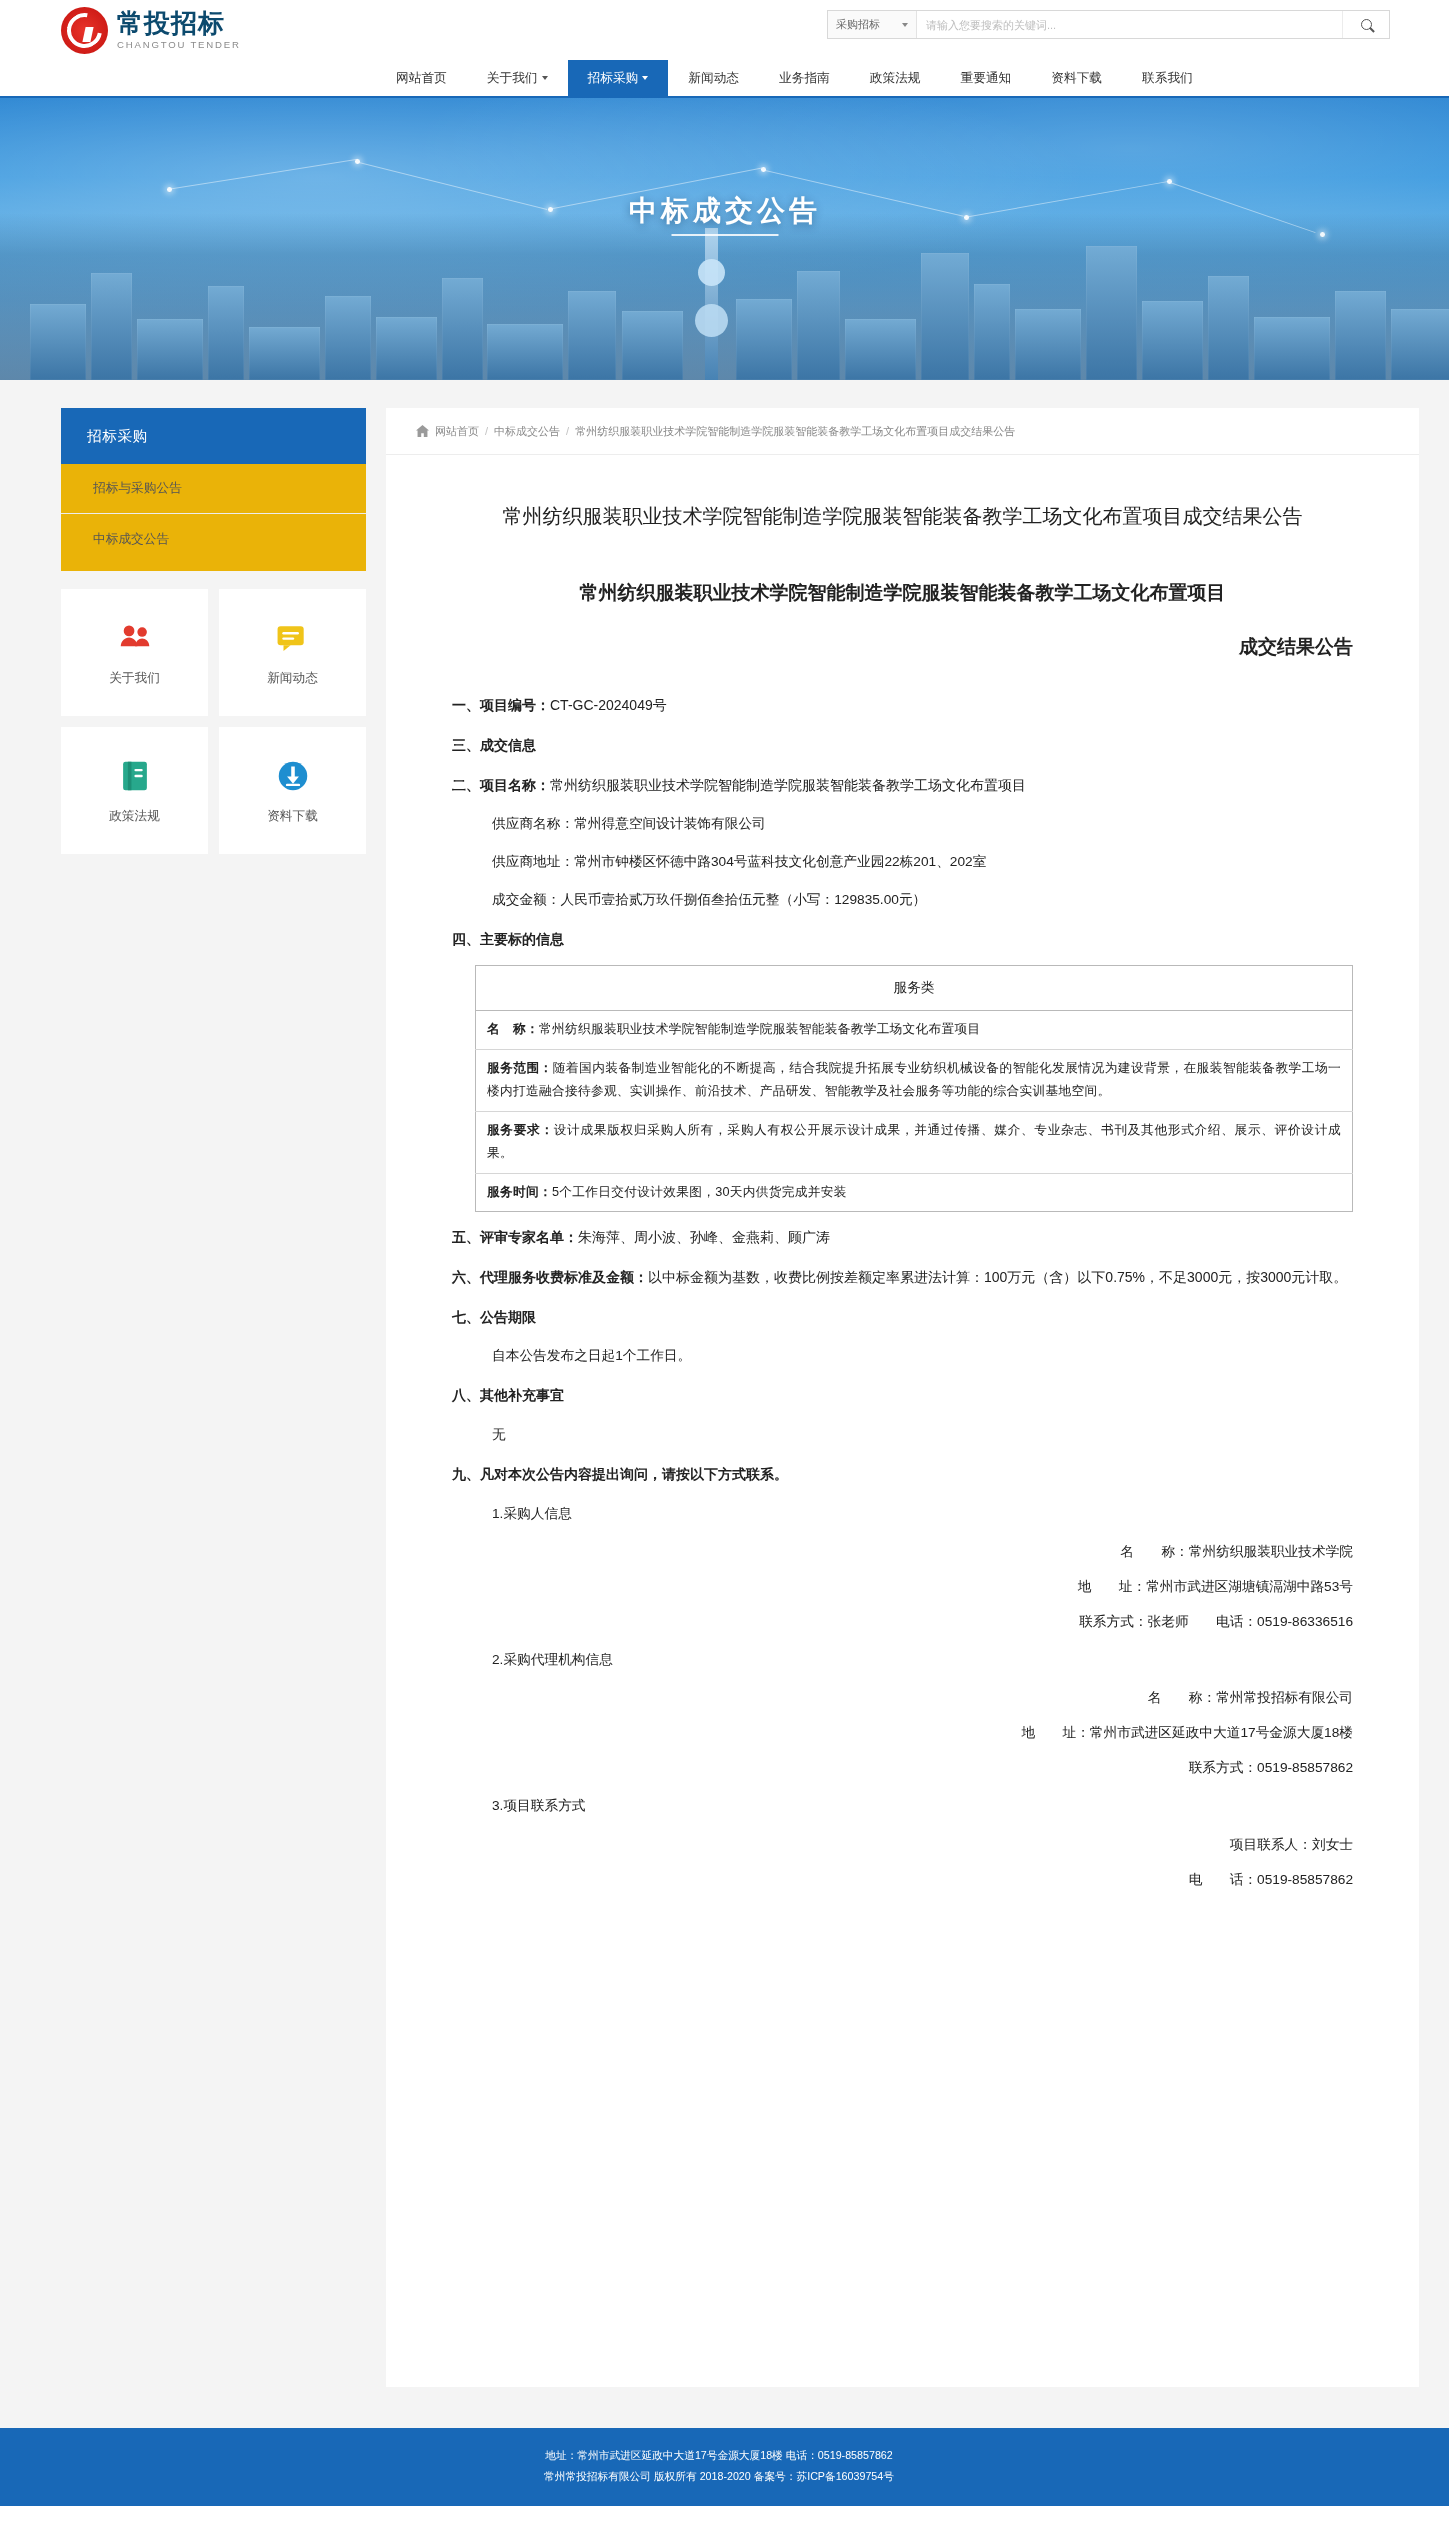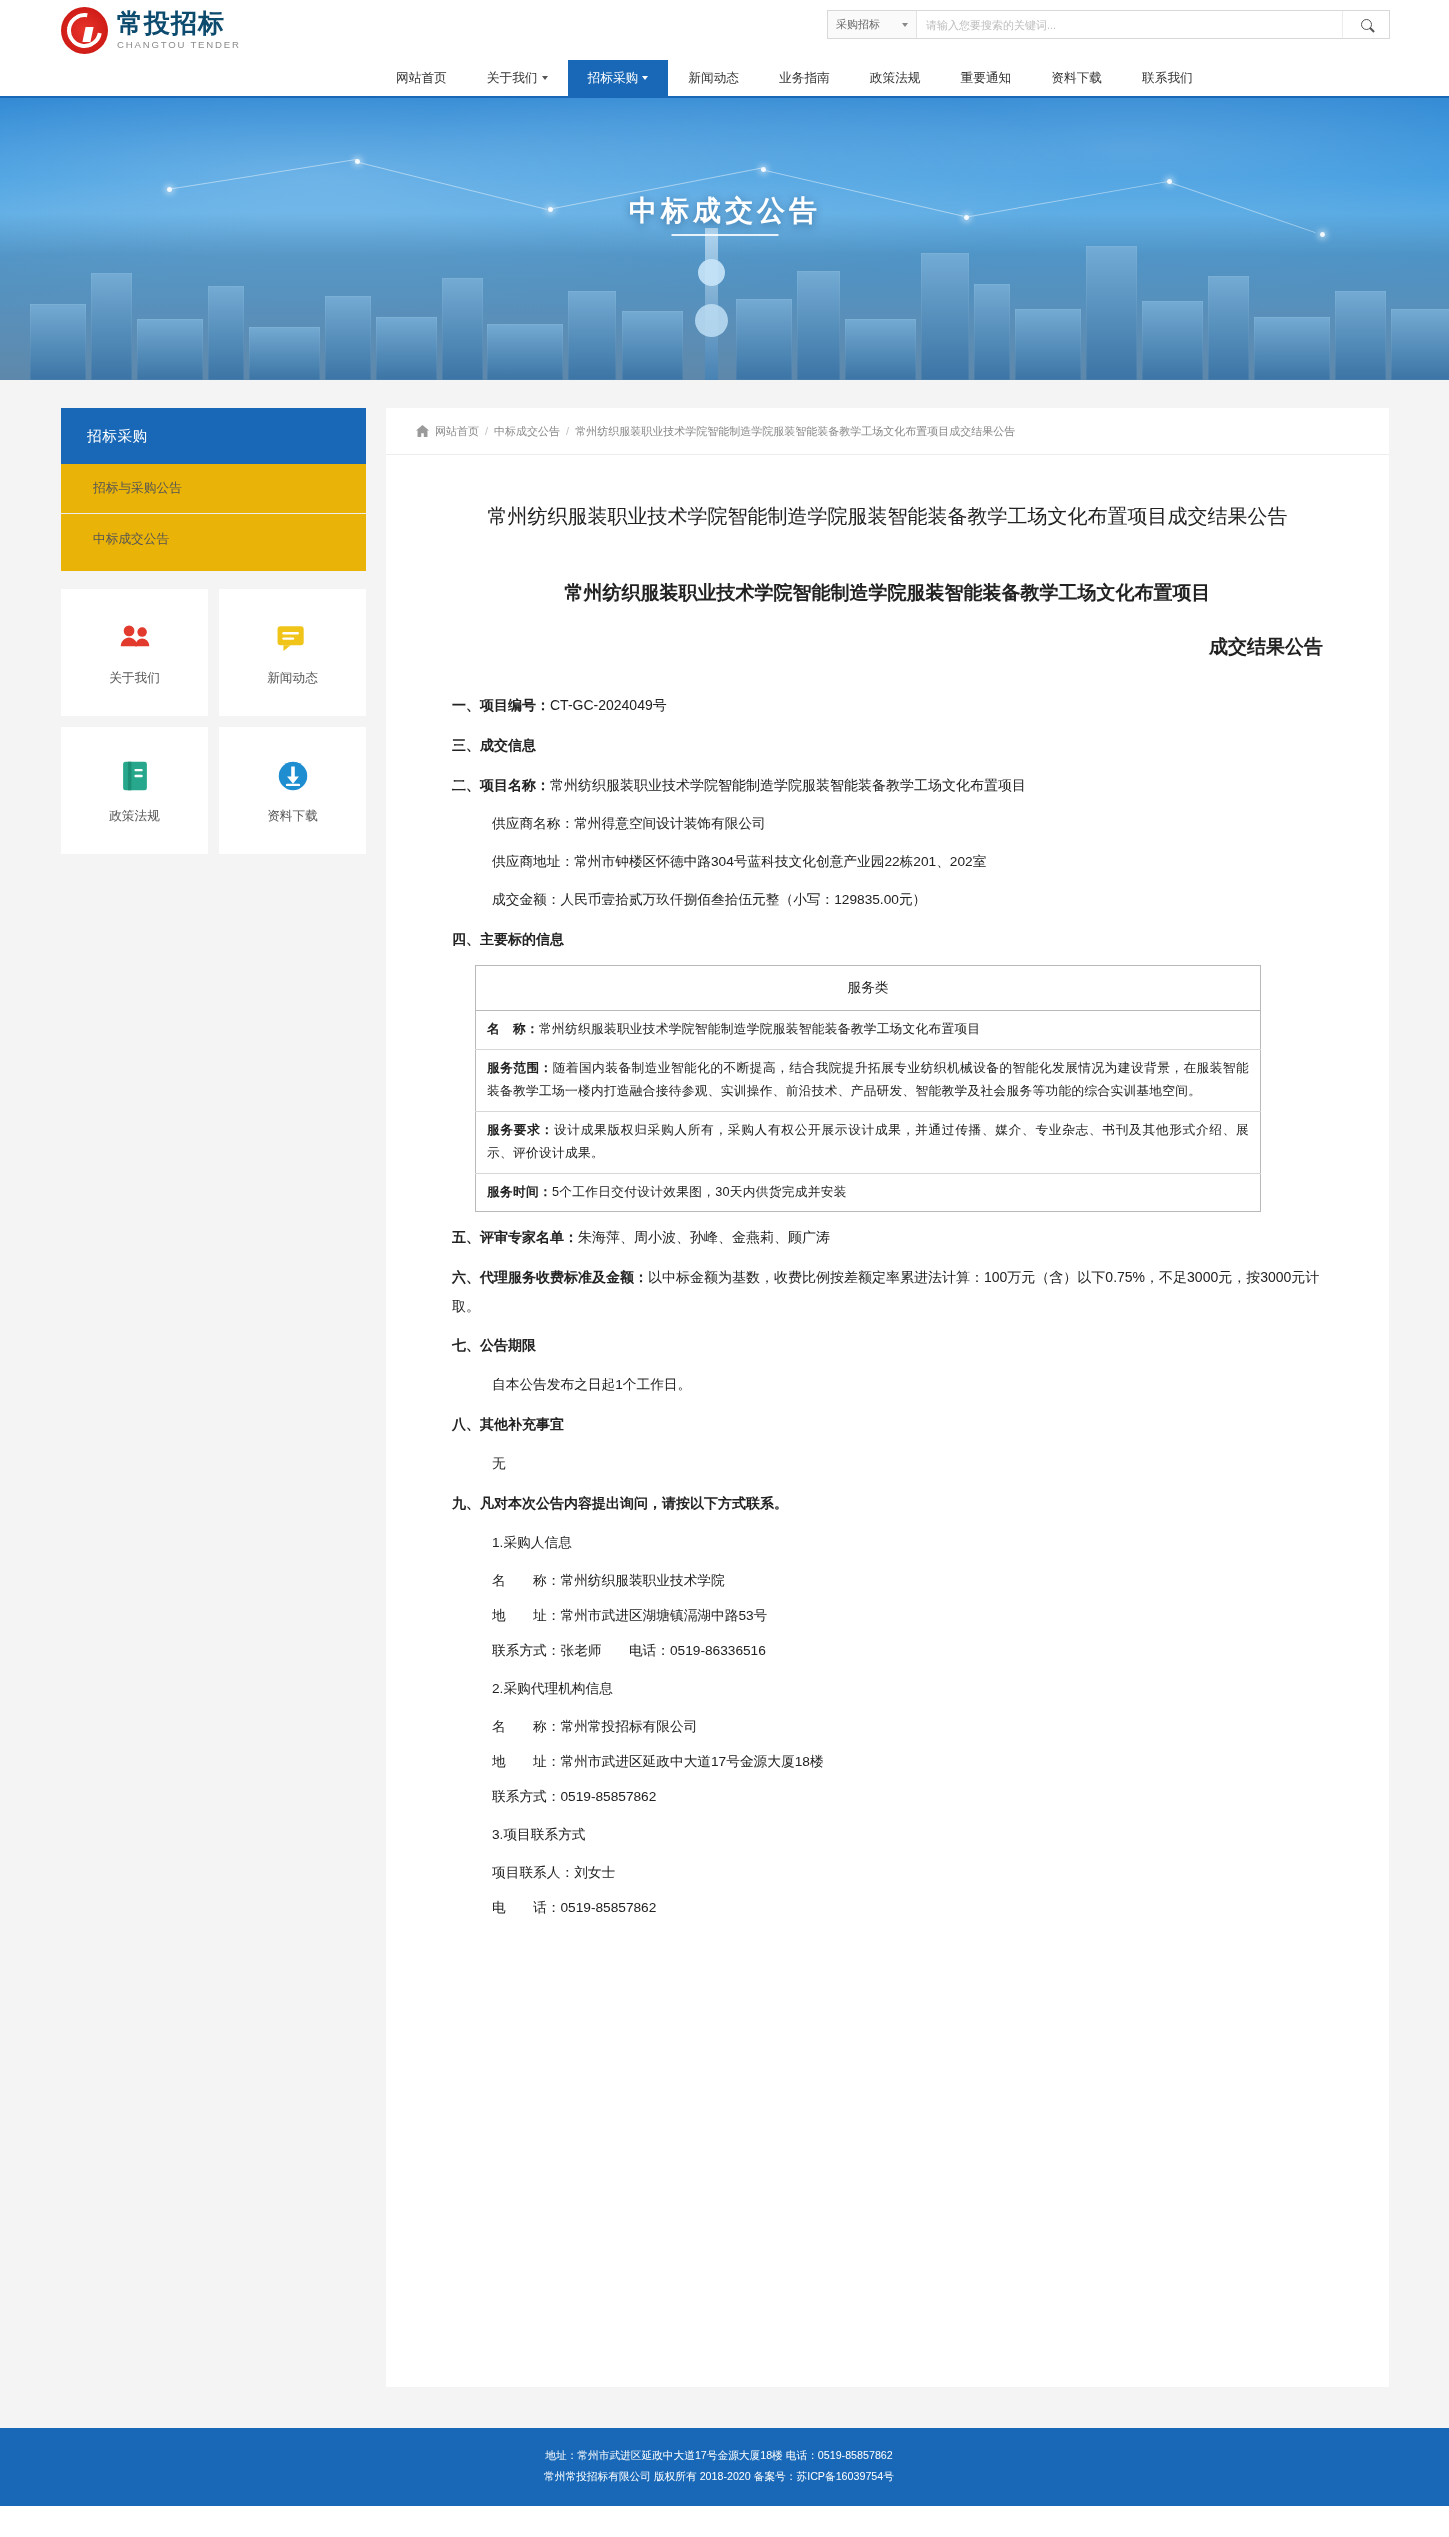--- a/index.html
+++ b/index.html
@@ -313,25 +313,25 @@
     font-size: 19px;
     font-weight: bold;
     margin: 21px 0 24px 0;
   }
   .sec {
     font-size: 14px;
     margin: 11px 0;
   }
   .sec b { font-weight: bold; }
   .indent1 { padding-left: 40px; margin: 10px 0; }
-  .indent2 { padding-left: 40px; margin: 7px 0; }
+  .indent2 { padding-left: 40px; margin: 7px 0; text-align: right; }
 
   .tbl {
     margin: 11px 0 11px 23px;
-    width: 786px;
+    width: 878px;
     border: 0.5px solid #b9b9b9;
     border-collapse: collapse;
   }
   .tbl td.hd {
     text-align: center;
     font-size: 13.7px;
     padding: 8px 0;
     border-bottom: 0.5px solid #b9b9b9;
   }
   .tbl td.cell {

